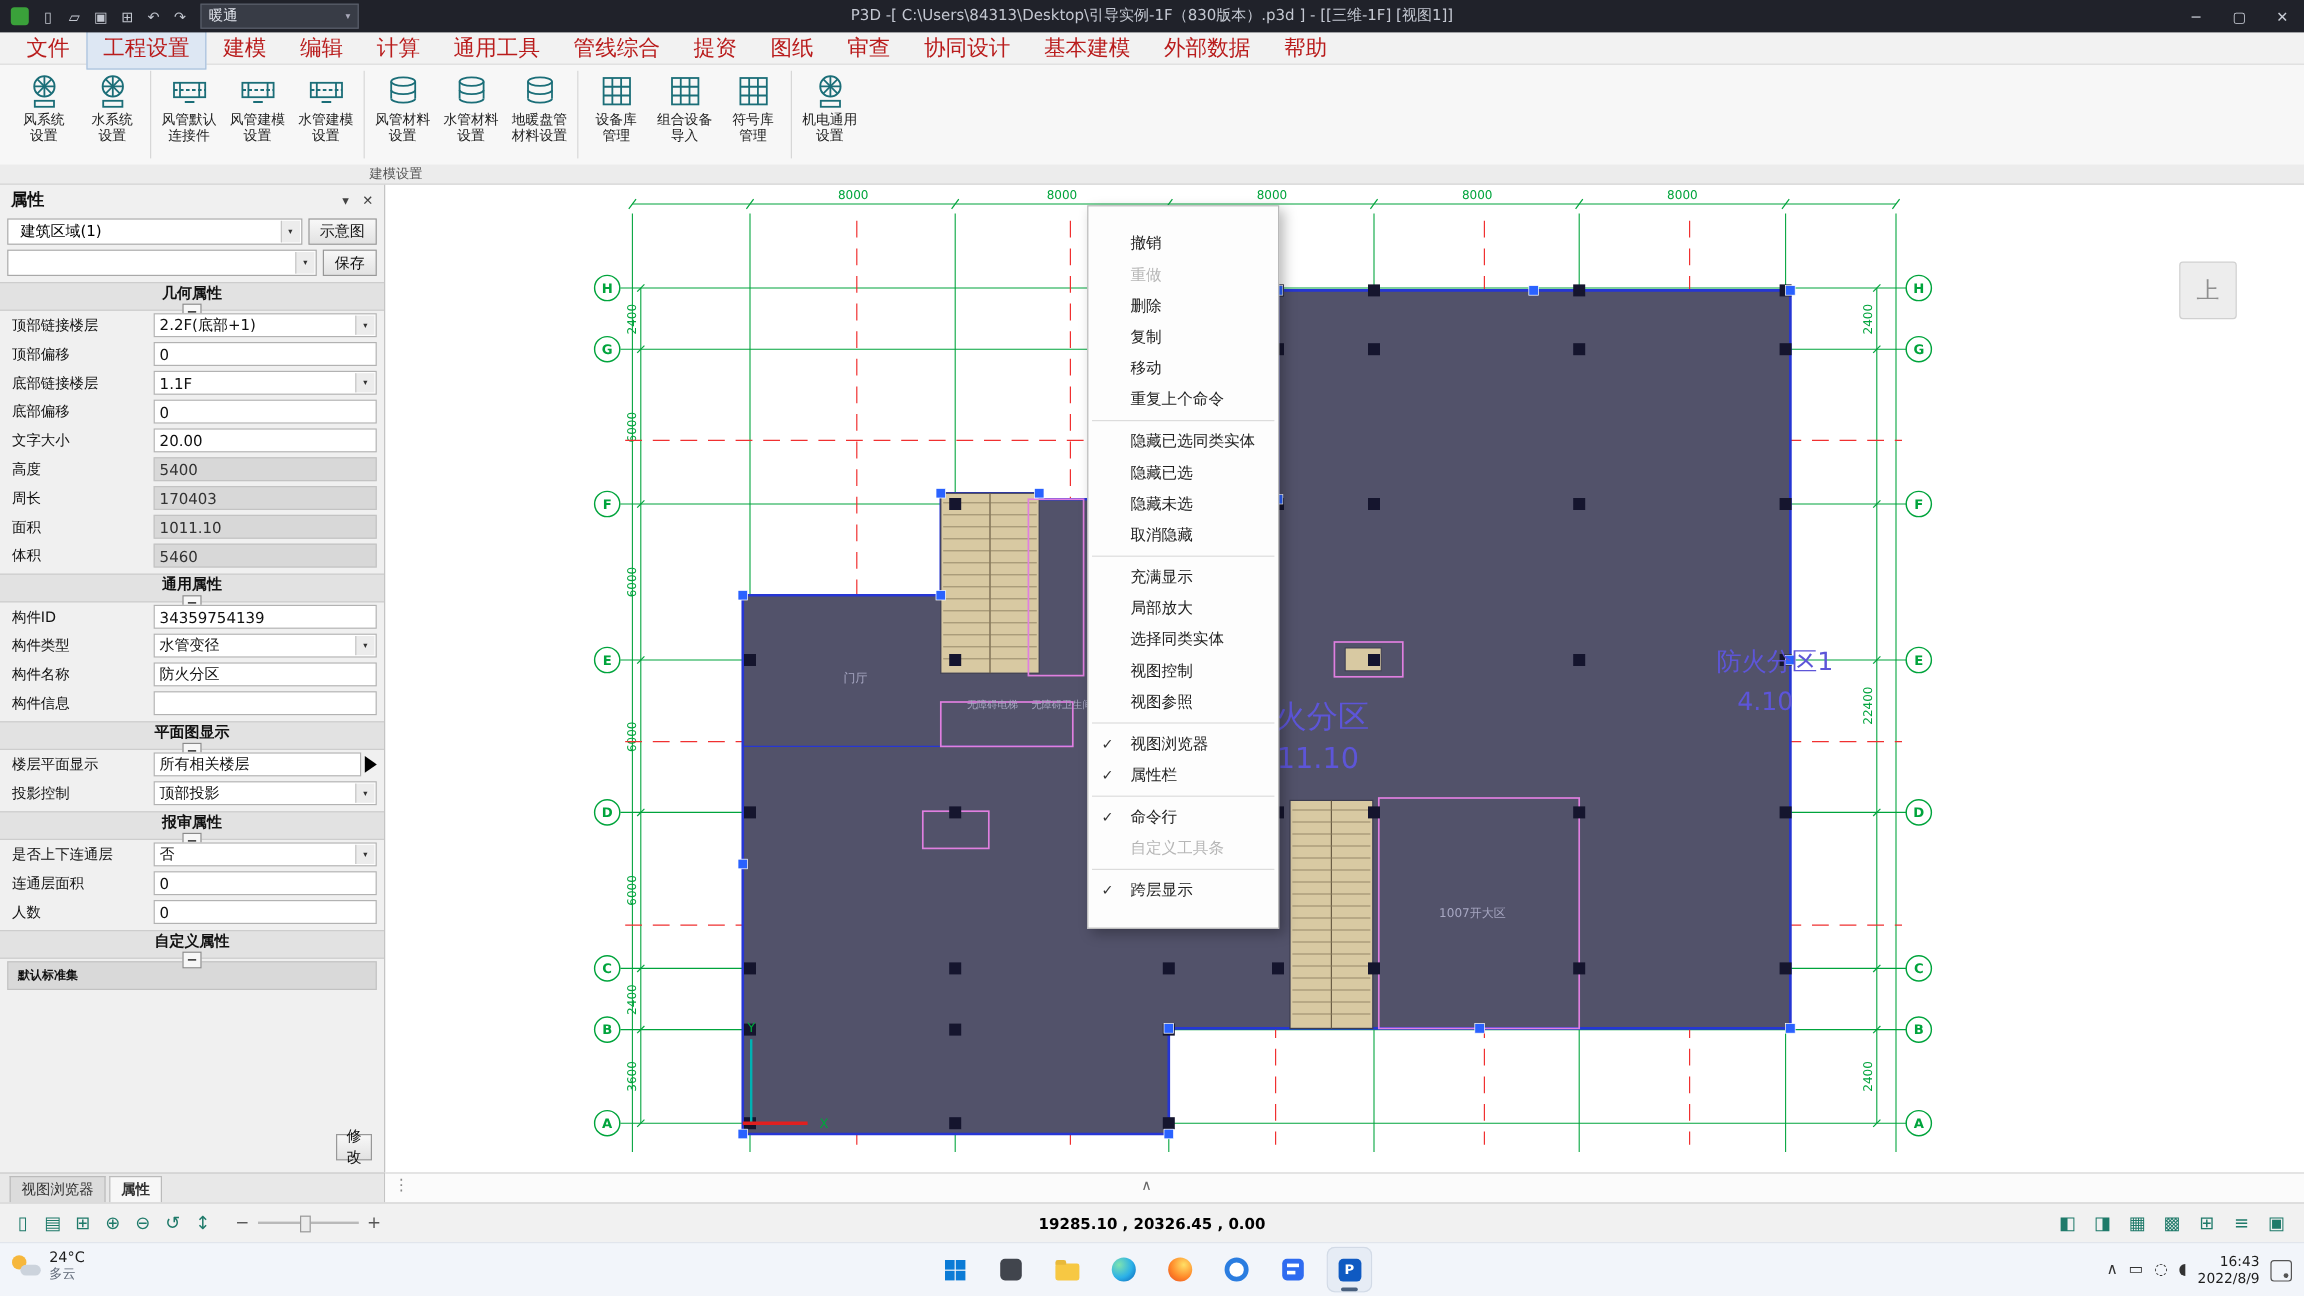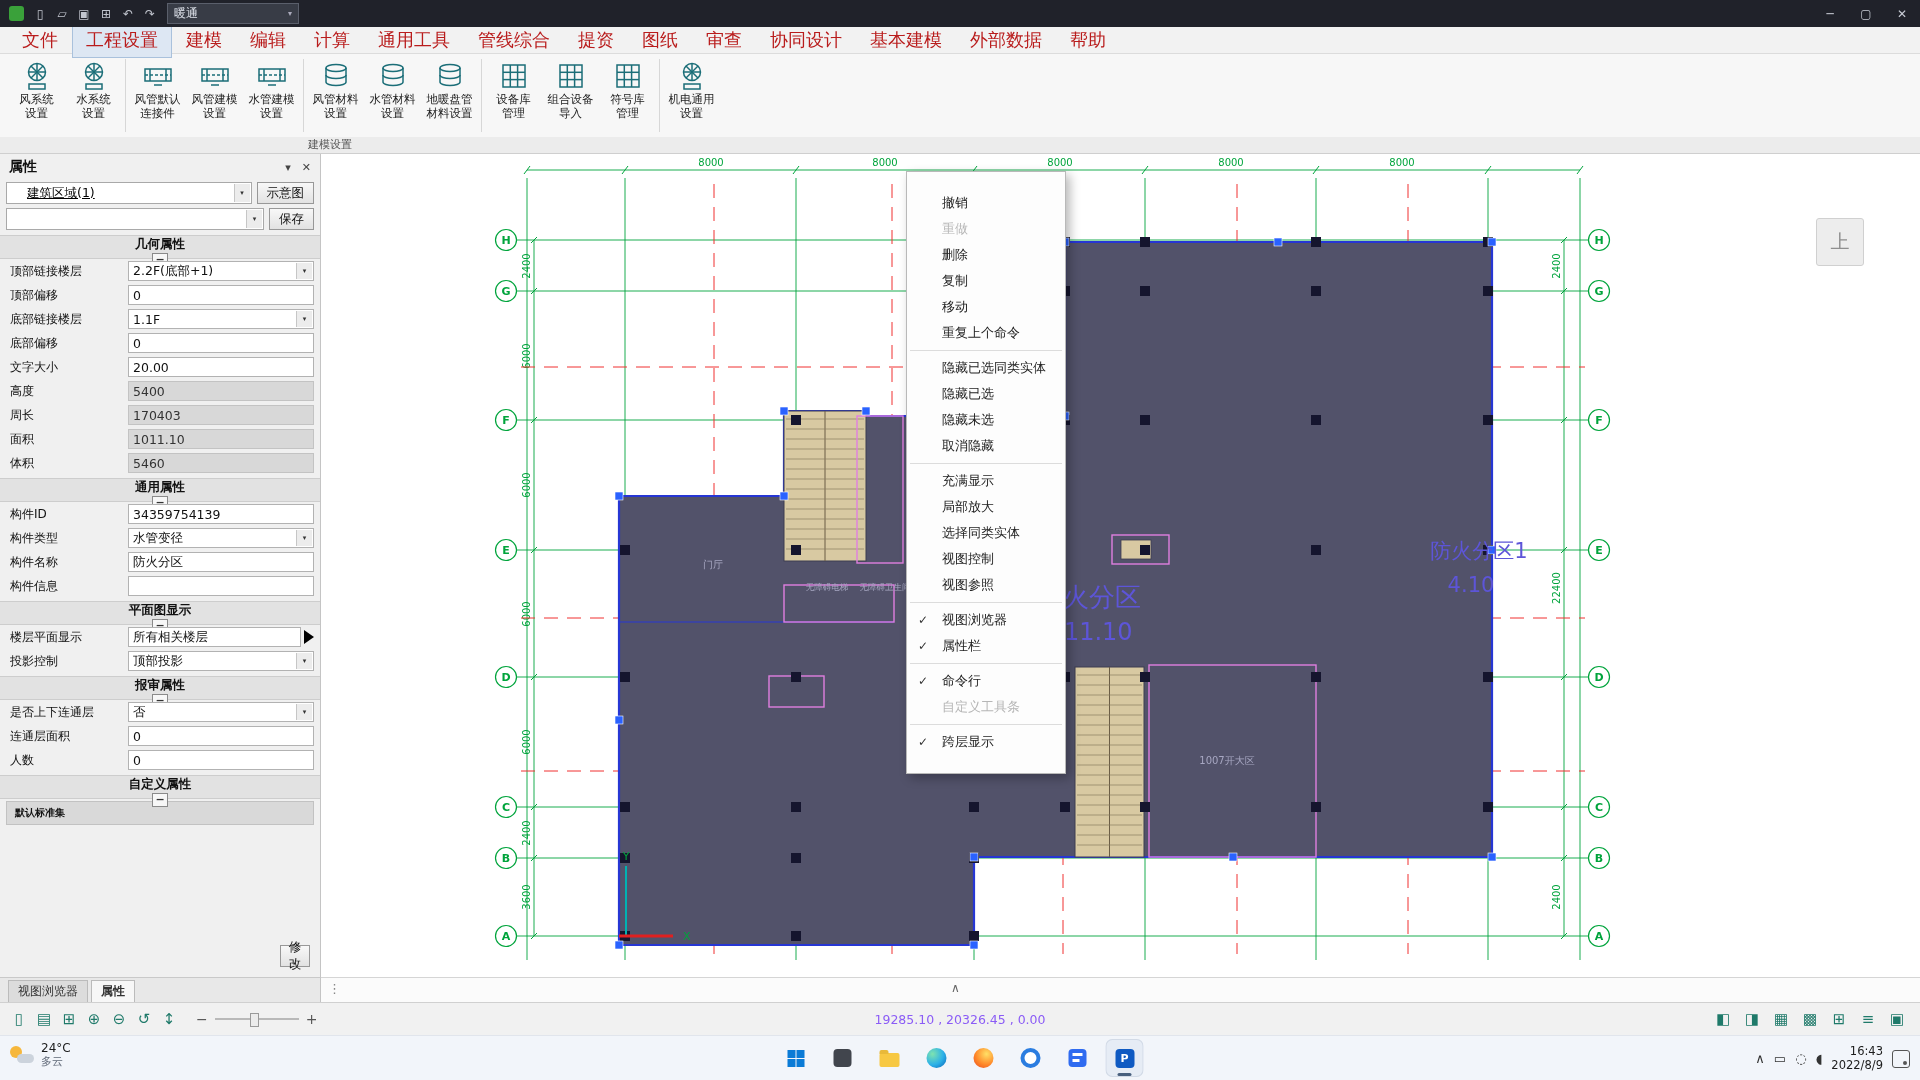--- a/index.html
+++ b/index.html
@@ -33,21 +33,21 @@
                   border-bottom:1px solid #cfcfcf;box-sizing:border-box;}
   .ribbon-caption span{display:block;width:660px;text-align:center;font-size:11px;color:#555;line-height:16px;}
   
   .props{position:absolute;top:154px;left:0;width:321px;height:823px;background:#f0f0f0;
          border-right:1px solid #c4c4c4;box-sizing:border-box;z-index:5;}
   .p-title{height:26px;display:flex;align-items:center;justify-content:space-between;padding:0 9px;
            font-size:14px;font-weight:bold;color:#111;}
   .p-title .btns{font-weight:normal;color:#444;display:flex;gap:11px;font-size:11px;}
   .p-combo{display:flex;gap:5px;padding:1px 6px;height:24px;align-items:center;}
   .sel{flex:1;height:22px;background:#fff;border:1px solid #a9a9a9;display:flex;align-items:center;
-       font-size:12.5px;padding-left:20px;position:relative;box-sizing:border-box;text-decoration:underline;}
+       font-size:12.5px;padding-left:10px;position:relative;box-sizing:border-box;}
   .sel .caret,.pfield .caret{position:absolute;right:1px;top:1px;bottom:1px;width:15px;background:#ececec;
        border-left:1px solid #c6c6c6;display:flex;align-items:center;justify-content:center;font-size:7px;color:#333;}
   .btn{height:22px;background:linear-gradient(#f8f8f8,#e2e2e2);border:1px solid #989898;font-size:12.5px;
        display:flex;align-items:center;justify-content:center;padding:0 9px;box-sizing:border-box;color:#111;}
   .psec{height:22px;margin-top:3px;background:#e2e2e2;border-top:1px solid #cdcdcd;border-bottom:1px solid #cdcdcd;
         display:flex;align-items:center;justify-content:space-between;padding:0 7px;font-size:12.5px;font-weight:bold;color:#111;flex-direction:column;}
   .psec .minus{width:14px;height:14px;border:1px solid #8a8a8a;background:#f7f7f7;font-size:11px;line-height:12px;
         text-align:center;color:#333;}
   .prow{height:24px;display:flex;align-items:center;padding:0 6px 0 10px;}
   .prow .lab{width:118px;font-size:12px;color:#111;flex:none;white-space:nowrap;overflow:hidden;}
@@ -80,21 +80,21 @@
   .cmdband .dots{position:absolute;left:7px;top:3px;color:#888;font-size:13px;}
   .cmdband .chev{position:absolute;left:630px;top:3px;color:#666;font-size:12px;}
   
   .statusbar{position:absolute;top:1002px;left:0;width:1920px;height:33px;background:#f1f1f1;border-top:1px solid #d0d0d0;
              display:flex;align-items:center;box-sizing:border-box;z-index:30;}
   .sb-left{display:flex;align-items:center;padding-left:8px;gap:3px;}
   .sico{width:22px;height:22px;display:flex;align-items:center;justify-content:center;font-size:15px;color:#1f7a6a;}
   .zsl{display:flex;align-items:center;gap:7px;margin-left:16px;color:#555;font-size:14px;}
   .zsl .track{width:84px;height:2px;background:#b9b9b9;position:relative;}
   .zsl .thumb{position:absolute;left:42%;top:-5px;width:7px;height:12px;background:#ececec;border:1px solid #9a9a9a;}
-  .coords{position:absolute;left:50%;transform:translateX(-50%);font-size:12.5px;color:#8b5cf6;}
+  .coords{position:absolute;left:50%;transform:translateX(-50%);font-size:12.5px;color:#000000;font-weight:bold;}
   .sb-right{position:absolute;right:12px;display:flex;gap:7px;}
   
   .taskbar{position:absolute;top:1035px;left:0;width:1920px;height:45px;background:#f2f5fa;border-top:1px solid #e1e5ec;z-index:50;}
   .weather{position:absolute;left:10px;top:5px;display:flex;align-items:center;gap:7px;}
   .w-ico{width:24px;height:17px;position:relative;}
   .w-ico:before{content:"";position:absolute;left:0;top:0;width:12px;height:12px;border-radius:50%;background:#f6b73c;}
   .w-ico:after{content:"";position:absolute;right:0;bottom:0;width:17px;height:9px;border-radius:5px;background:#ccd3dc;}
   .w-temp{font-size:12px;color:#1c1c1c;line-height:14px;}
   .w-desc{font-size:11px;color:#5f6877;line-height:13px;}
   .ticons{position:absolute;left:50%;transform:translateX(-50%);top:3px;display:flex;gap:9px;}
@@ -130,20 +130,21 @@
       <span class="tb-ico">▱</span>
       <span class="tb-ico">▣</span>
       <span class="tb-ico">⊞</span>
       <span class="tb-ico">↶</span>
       <span class="tb-ico">↷</span>
     </div>
   <div class="tb-combo">
     <span>暖通</span>
     <span class="caret">▾</span>
   </div>
+  <div class="tb-title">P3D -[ C:\Users\84313\Desktop\引导实例-1F（830版本）.p3d ] - [[三维-1F] [视图1]]</div>
   <div class="tb-right">
     <span class="wbtn">─</span>
     <span class="wbtn">▢</span>
     <span class="wbtn close">✕</span>
   </div>
 </div>
 
 <div class="menubar" id="menubar">
     <div class="menu-item">文件</div>
     <div class="menu-item active">工程设置</div>

